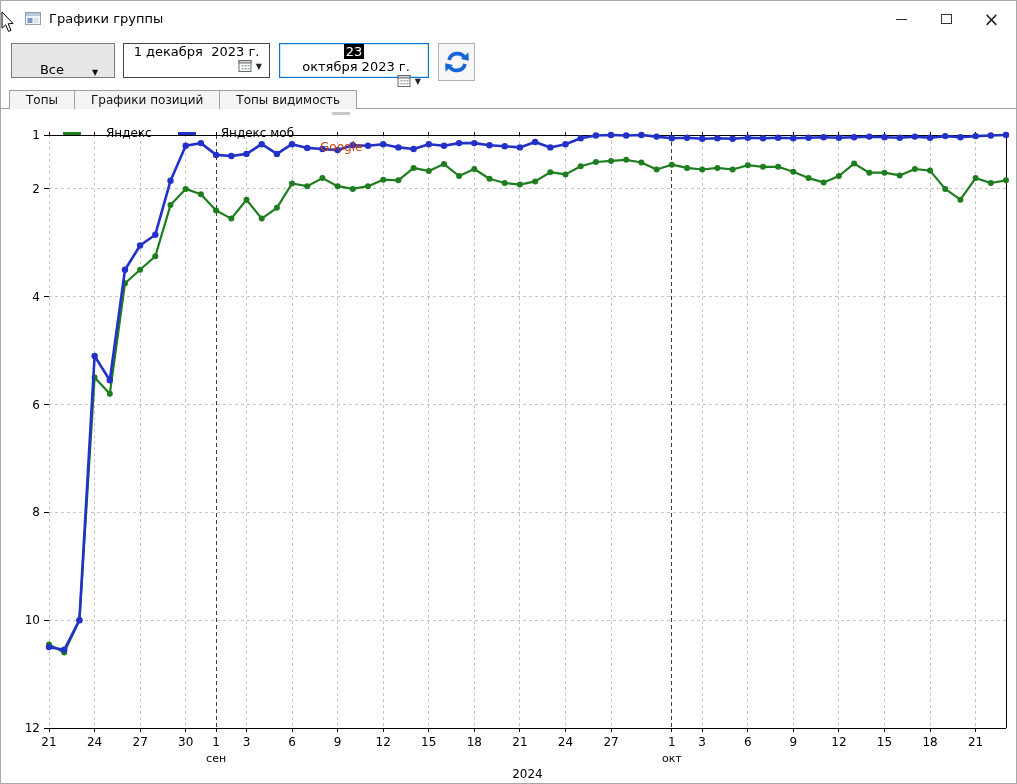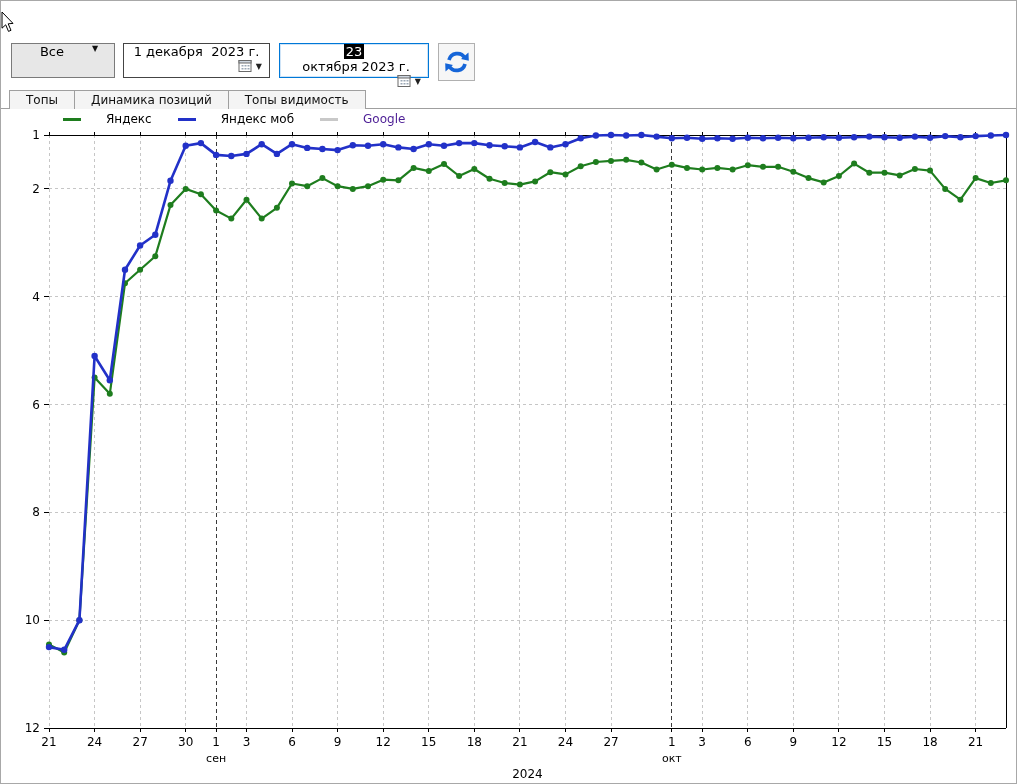--- a/index.html
+++ b/index.html
@@ -16,21 +16,21 @@
   .win-controls { position:absolute; right:2px; top:0; height:36px; display:flex; }
   .win-btn { width:45px; height:36px; display:flex; align-items:center; justify-content:center; cursor:default; }
   .min-glyph { width:11px; height:1px; background:#333; display:block; }
   .max-glyph { width:11px; height:10px; border:1px solid #333; display:block; }
   .close-glyph { font-size:19px; color:#222; line-height:1; }
   .cursor { position:absolute; left:0px; top:11px; z-index:50; }
   
   .toolbar { position:absolute; top:42px; left:10px; display:flex; align-items:flex-start; }
   .combo {
     width:104px; height:35px; background:#e7e7e7; border:1px solid #7a7a7a;
-    display:flex; align-items:flex-start; font-size:13px; color:#000; margin-right:8px;
+    display:flex; align-items:flex-end; font-size:13px; color:#000; margin-right:8px;
   }
   .combo-label { flex:1; text-align:center; }
   .combo-arrow { width:22px; font-size:8px; color:#111; }
   .datepicker {
     height:35px; background:#fff; border:1px solid #444; display:flex; align-items:center;
     font-size:13px; color:#000; padding:0 7px; margin-right:9px;flex-direction:column;
   }
   .datepicker.from { width:147px; }
   .datepicker.to { width:150px; border:1px solid #0078d7; box-shadow: inset 0 0 0 1px #cfe4f7; }
   .dp-text { white-space:pre; }
@@ -48,28 +48,50 @@
     height:19px; padding:0 16px; font-size:12px; color:#111; background:#f4f4f4;
     border:1px solid #9f9f9f; border-bottom:none; display:flex; align-items:center;
     margin-right:-1px; position:relative; z-index:1;
   }
   .tab.active { height:24px; background:#fff; z-index:4; padding:0 11px; }
   .tabpage { position:absolute; top:107px; left:0; right:0; bottom:0; background:#fff; border-top:1px solid #9f9f9f; z-index:1; }
   
   .legend { position:absolute; top:111px; left:62px; display:flex; gap:26px; z-index:2; }
   .legend-item { display:flex; align-items:center; gap:25px; font-size:12px; color:#000; }
   .legend-item .swatch { width:18px; height:3px; display:block; }
-  .legend-item.disabled { color:#4c1d95; }
+  .legend-item.disabled { color:#c2410c;flex-direction:column; }
   #chart { position:absolute; left:0; top:107px; z-index:1; }
 </style>
 </head>
 <body>
 
 <div class="window">
 
+  <div class="titlebar">
+    <span class="app-icon">
+      <svg width="16" height="15" viewBox="0 0 16 15">
+        <rect x="0.5" y="1.5" width="15" height="12" fill="#f2f6fa" stroke="#8fa0b4"></rect>
+        <rect x="1" y="2" width="14" height="3" fill="#b9c8da"></rect>
+        <rect x="2.5" y="7" width="5" height="5" fill="#7c95c4"></rect>
+        <rect x="9" y="7" width="4.5" height="5" fill="#d7e2ee"></rect>
+      </svg>
+    </span>
+    <span class="title">Графики группы</span>
+    <div class="win-controls">
+      <div class="win-btn">
+          <span class="min-glyph"></span>
+        </div>
+      <div class="win-btn">
+          <span class="max-glyph"></span>
+        </div>
+      <div class="win-btn">
+          <span class="close-glyph">×</span>
+        </div>
+    </div>
+  </div>
 
   <svg class="cursor" width="14" height="22" viewBox="0 0 14 22">
     <polygon points="1,0 1,16.2 4.7,12.8 7.5,19.4 10,18.3 7.2,11.8 12,11.4" fill="#fff" stroke="#000" stroke-width="1"></polygon>
   </svg>
 
   <div class="toolbar">
     <div class="combo">
       <span class="combo-label">Все</span>
       <span class="combo-arrow">▼</span>
     </div>
@@ -107,21 +129,21 @@
         <polygon points="1.4,20.8 1.1,13.2 8.3,14.7" fill="#1565d8"></polygon>
       </svg>
     </div>
   </div>
 
   <div class="tabstrip">
     <div class="tab">
         <span>Топы</span>
       </div>
     <div class="tab">
-        <span>Динамика позиций</span>
+        <span>Графики позиций</span>
       </div>
     <div class="tab">
         <span>Топы видимость</span>
       </div>
   </div>
 
   <div class="tabpage"></div>
   <div class="legend" id="legend">
       <div class="legend-item">
         <span class="swatch" style="background: rgb(30, 125, 30);"></span>

